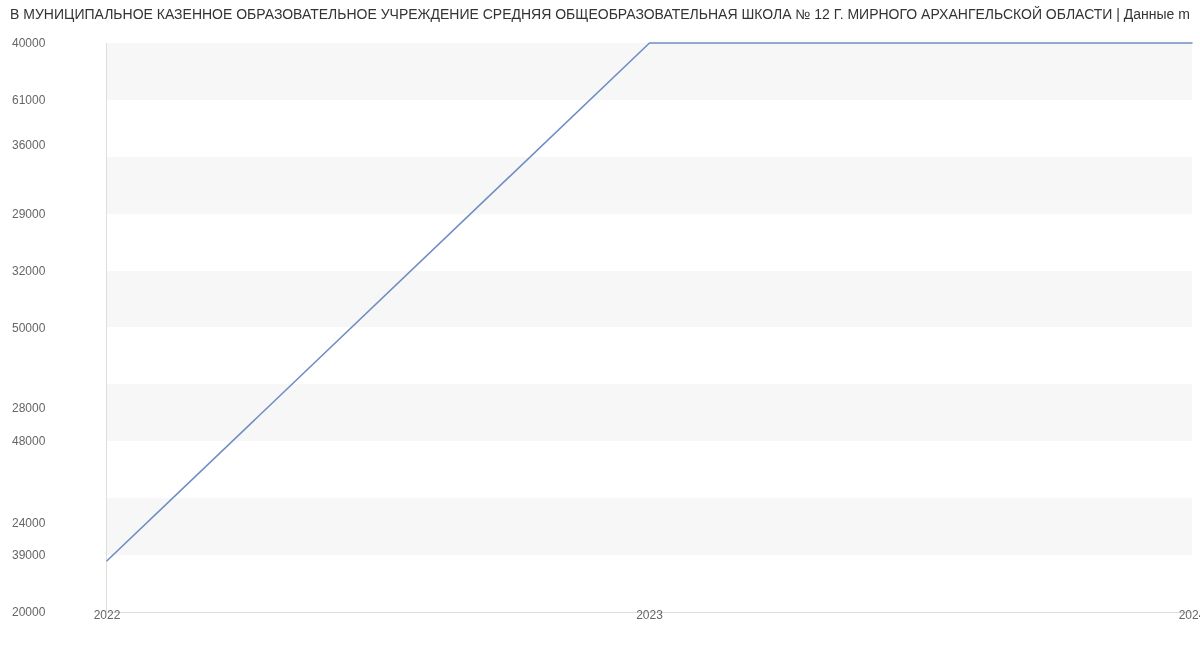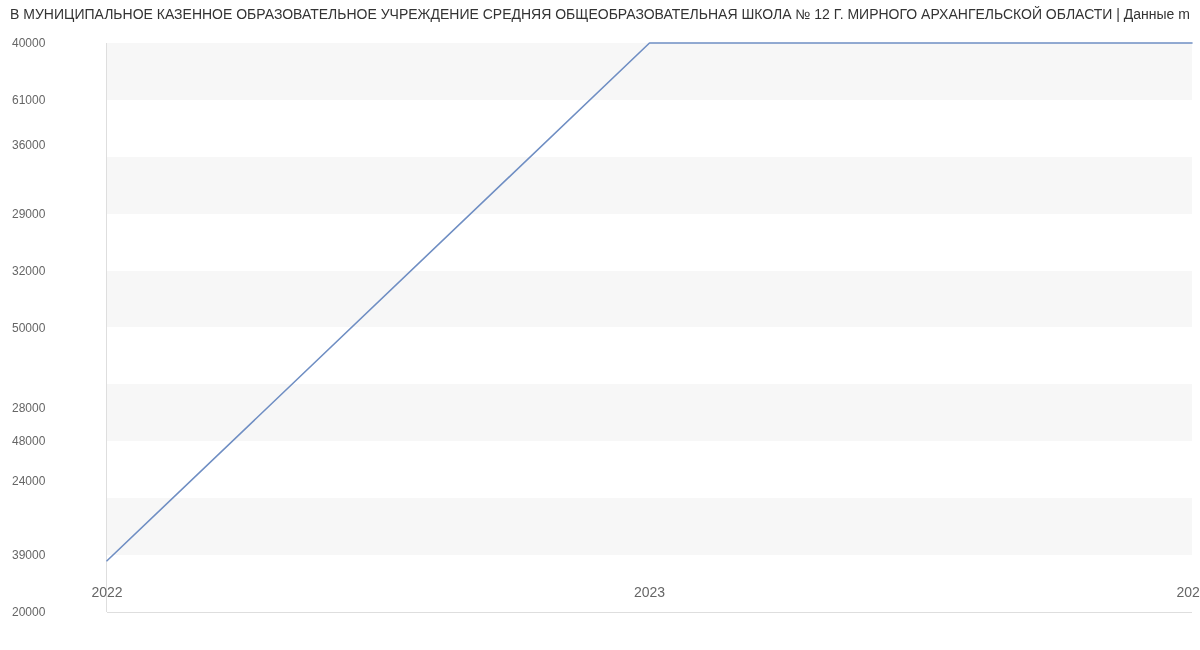--- a/index.html
+++ b/index.html
@@ -58,22 +58,22 @@
     width: 90px;
     text-align: left;
     font-size: 12px;
     color: #666666;
     line-height: 14px;
     transform: translateY(-7px);
   }
   
   .xtick {
     position: absolute;
-    top: 584px;
-    font-size: 14px;
+    top: 608px;
+    font-size: 12px;
     color: #666666;
     transform: translateX(-50%);
   }
   
   .data-line {
     position: absolute;
     left: 107px;
     top: 43px;
     width: 1085px;
     height: 569px;
@@ -95,21 +95,21 @@
       <div class="band" style="top: 0px; height: 56.9px;"></div>
     </div>
   <div class="y-axis-line"></div>
 
   <svg class="data-line" id="line-svg" viewBox="0 0 1085 569" preserveAspectRatio="none">
     <polyline id="series-poly" fill="none" stroke-width="1.6" stroke-linejoin="round" stroke-linecap="round" points="0,517.79 542.5,0 1085,0" stroke="#6f8ec3"></polyline>
   </svg>
 
   <div class="ytick" id="yt0" style="top: 612px;">20000</div>
   <div class="ytick" id="yt1" style="top: 555.1px;">39000</div>
-  <div class="ytick" id="yt2" style="top: 481px;">24000</div>
+  <div class="ytick" id="yt2" style="top: 523px;">24000</div>
   <div class="ytick" id="yt3" style="top: 441.3px;">48000</div>
   <div class="ytick" id="yt4" style="top: 384.4px; margin-top: 24px;">28000</div>
   <div class="ytick" id="yt5" style="top: 327.5px;">50000</div>
   <div class="ytick" id="yt6" style="top: 270.6px;">32000</div>
   <div class="ytick" id="yt7" style="top: 213.7px;">29000</div>
   <div class="ytick" id="yt8" style="top: 145px;">36000</div>
   <div class="ytick" id="yt9" style="top: 99.9px;">61000</div>
   <div class="ytick" id="yt10" style="top: 43px;">40000</div>
 
   <div class="xtick" id="xt0" style="left: 107px;">2022</div>

